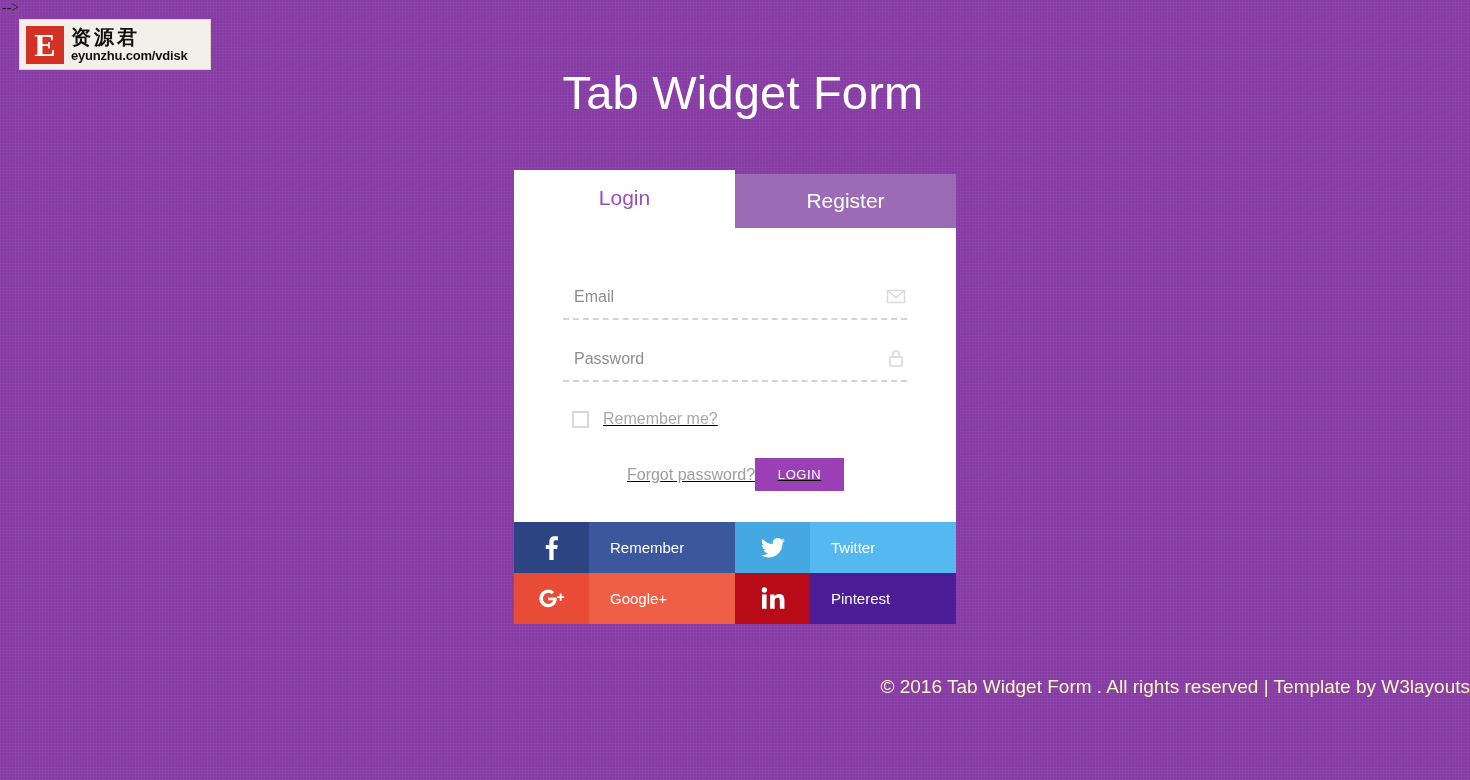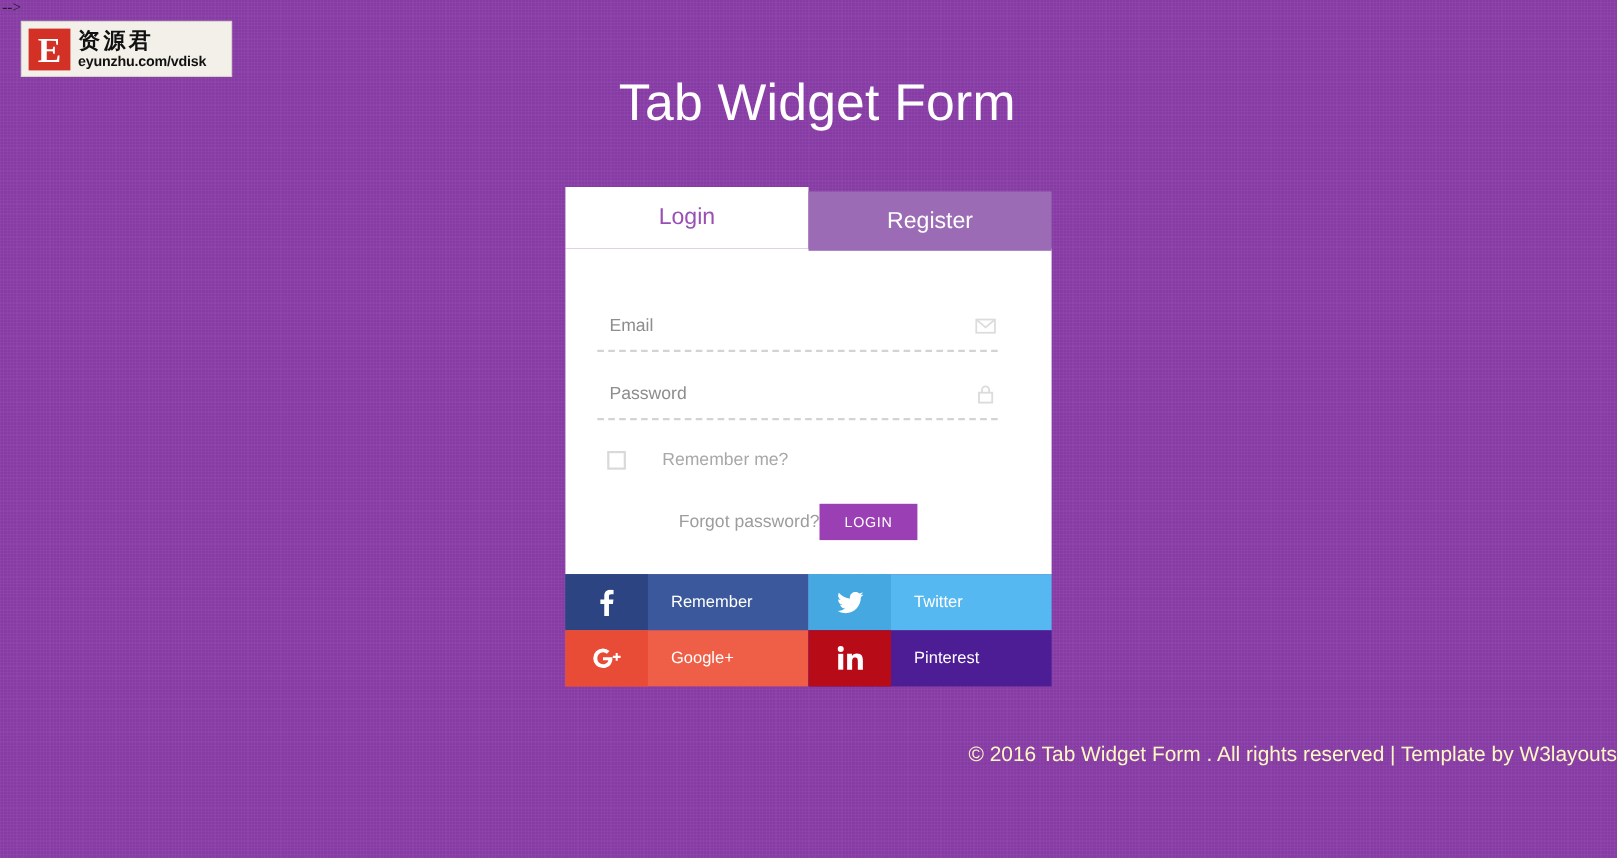--- a/index.html
+++ b/index.html
@@ -126,22 +126,23 @@
   }
   .tab.inactive {
     background: #9b6bb5;
     color: #ffffff;
     margin-top: 4px;
     height: 54px;
   }
 
   .panel {
     background: #ffffff;
-    padding: 30px 49px 0 29px;
+    padding: 30px 49px 0 49px;
     height: 296px;
+    text-decoration: underline;
   }
 
   .field {
     position: relative;
     height: 44px;
     margin-top: 18px;
     border-bottom: 2px dashed #d3d3d3;
   }
   .field:first-child { margin-top: 20px; }
 
@@ -164,24 +165,23 @@
     position: absolute;
     right: 0px;
     top: 9px;
     width: 22px;
     height: 22px;
     pointer-events: none;
   }
 
   .remember-row {
     display: flex;
-    align-items: flex-start;
+    align-items: center;
     margin-top: 28px;
     padding-left: 9px;
-    gap: 19px;
   }
   .checkbox {
     width: 17px;
     height: 17px;
     border: 2px solid #d9d9d9;
     background: #ffffff;
     flex: 0 0 auto;
     cursor: pointer;
   }
   .remember-label {

